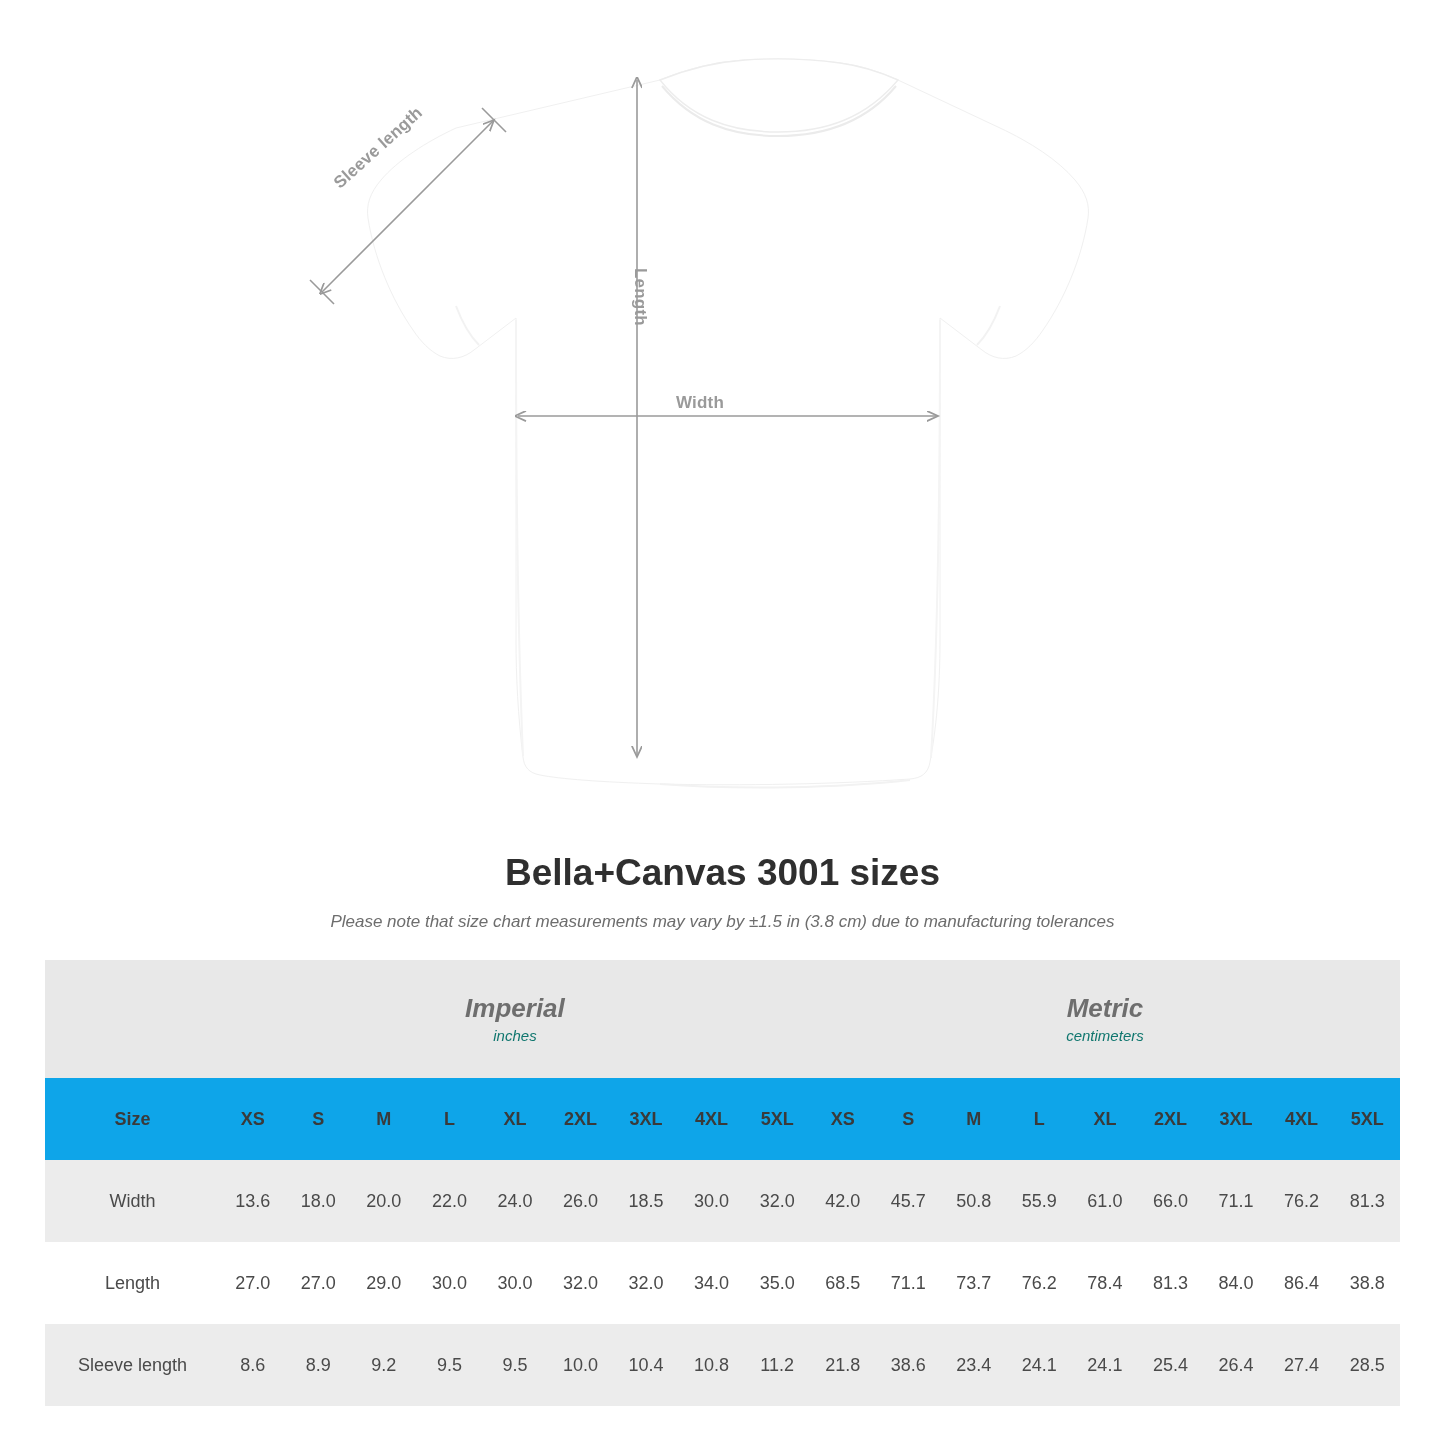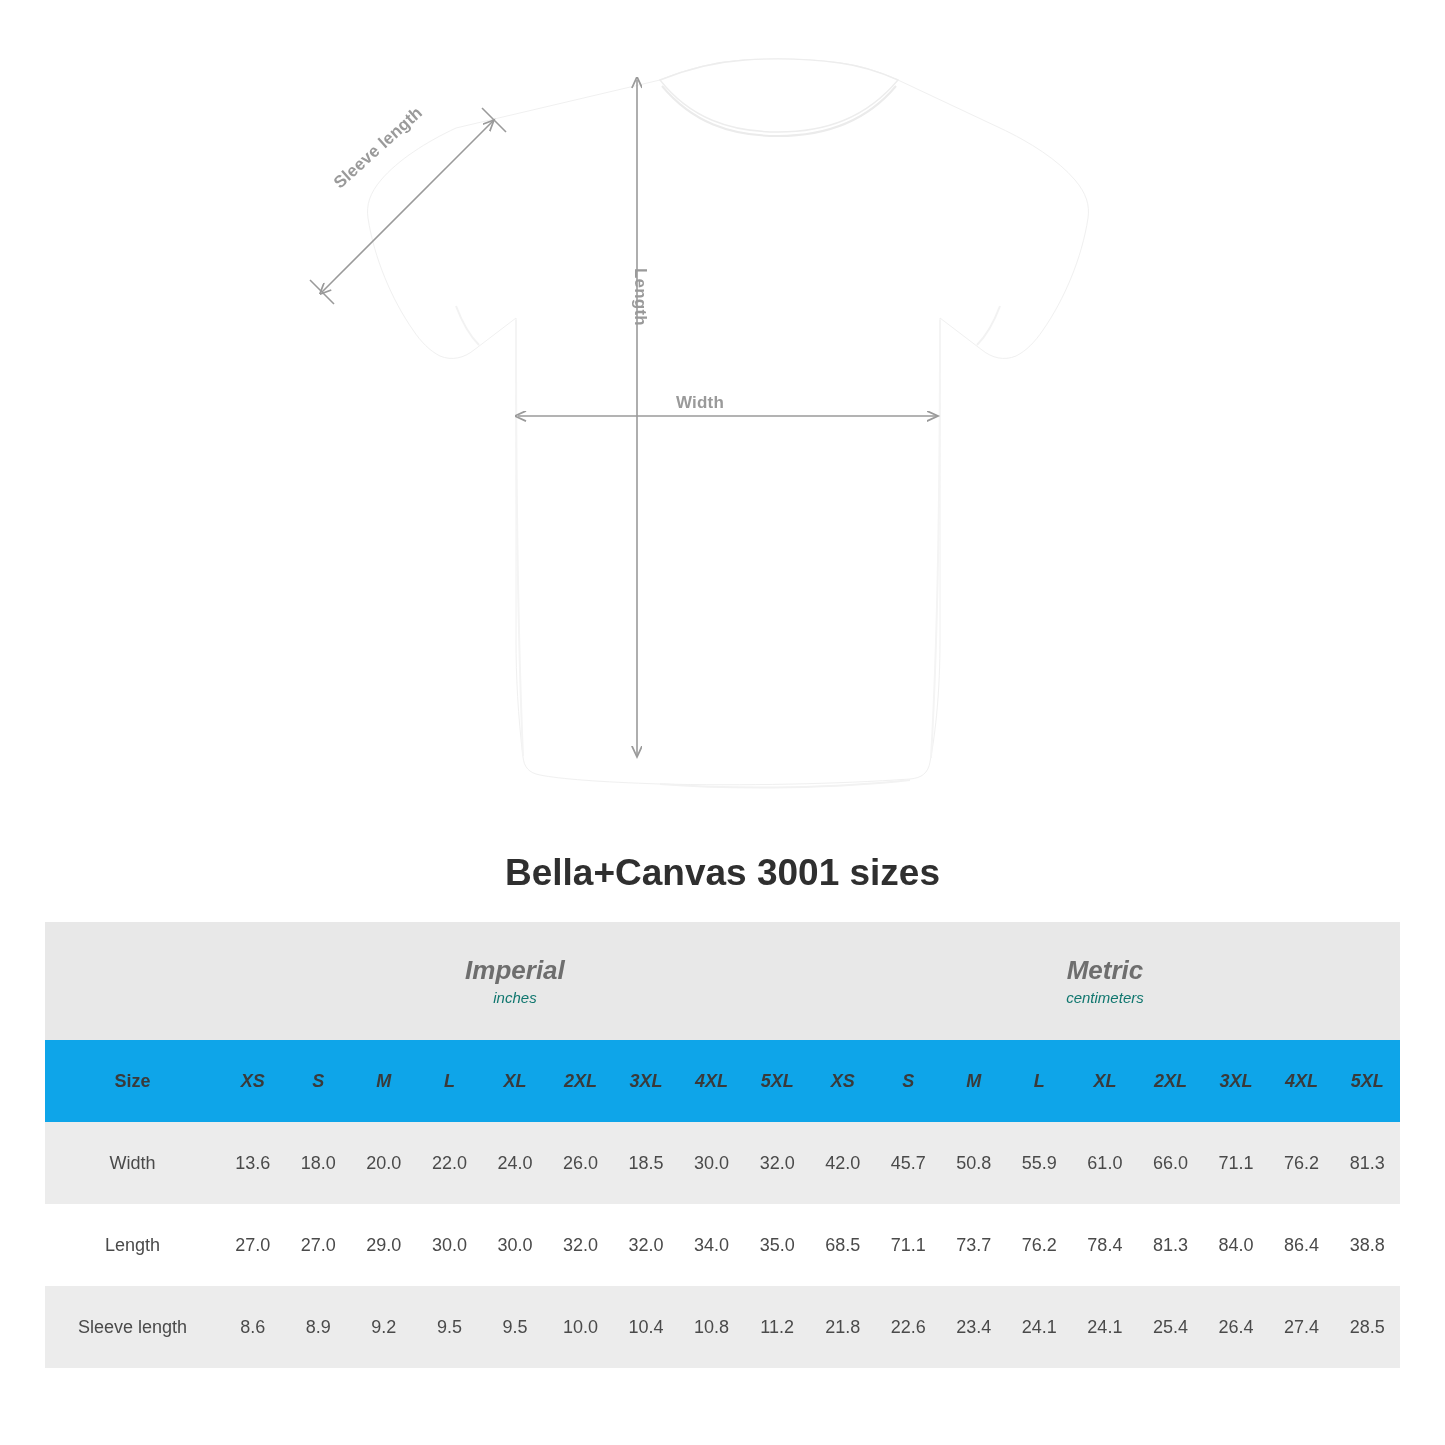--- a/index.html
+++ b/index.html
@@ -109,21 +109,21 @@
   .unit-sub {
     font-size: 15px;
     font-style: italic;
     color: #0f766e;
     margin-top: 4px;
   }
   tr.row-white td { background: #ffffff; }
   tr.row-grey td { background: #ececec; }
   tr.row-head td { background: #0ea5e9; font-weight: bold; color: #3a3a3a; }
   tr.row-head td.col-label { font-weight: bold; }
-  td.size-col-head { font-weight: bold; font-size: 18px; color: #3a3a3a; font-style: italic; }
+  td.size-col-head { font-weight: bold; font-size: 18px; color: #3a3a3a; }
 </style>
 </head>
 <body>
 
 <div class="illustration">
   <svg class="shirt-svg" width="1445" height="830" viewBox="0 0 1445 830">
     <defs>
       <marker id="arrowEnd" markerWidth="9" markerHeight="9" refX="7" refY="3.2" orient="auto">
         <path d="M0,0 L7,3.2 L0,6.4" fill="none" stroke="#9a9a9a" stroke-width="1.1"></path>
       </marker>
@@ -186,20 +186,21 @@
     </g>
   </svg>
 
   <div class="dim-label label-sleeve">Sleeve length</div>
   <div class="dim-label label-length">Length</div>
   <div class="dim-label label-width">Width</div>
 </div>
 
 <div class="title-block">
   <div class="chart-title">Bella+Canvas 3001 sizes</div>
+  <div class="chart-note">Please note that size chart measurements may vary by ±1.5 in (3.8 cm) due to manufacturing tolerances</div>
 </div>
 
 <div class="table-wrap">
   <table class="size-table">
     <colgroup>
       <col style="width:175px">
       <col span="18">
     </colgroup>
     <tbody>
       <tr class="band-head">
@@ -284,21 +285,21 @@
         <td>8.6</td>
         <td>8.9</td>
         <td>9.2</td>
         <td>9.5</td>
         <td>9.5</td>
         <td>10.0</td>
         <td>10.4</td>
         <td>10.8</td>
         <td>11.2</td>
         <td>21.8</td>
-        <td>22.6</td>
+        <td>38.6</td>
         <td>23.4</td>
         <td>24.1</td>
         <td>24.1</td>
         <td>25.4</td>
         <td>26.4</td>
         <td>27.4</td>
         <td>28.5</td>
       </tr>
     </tbody>
   </table>

